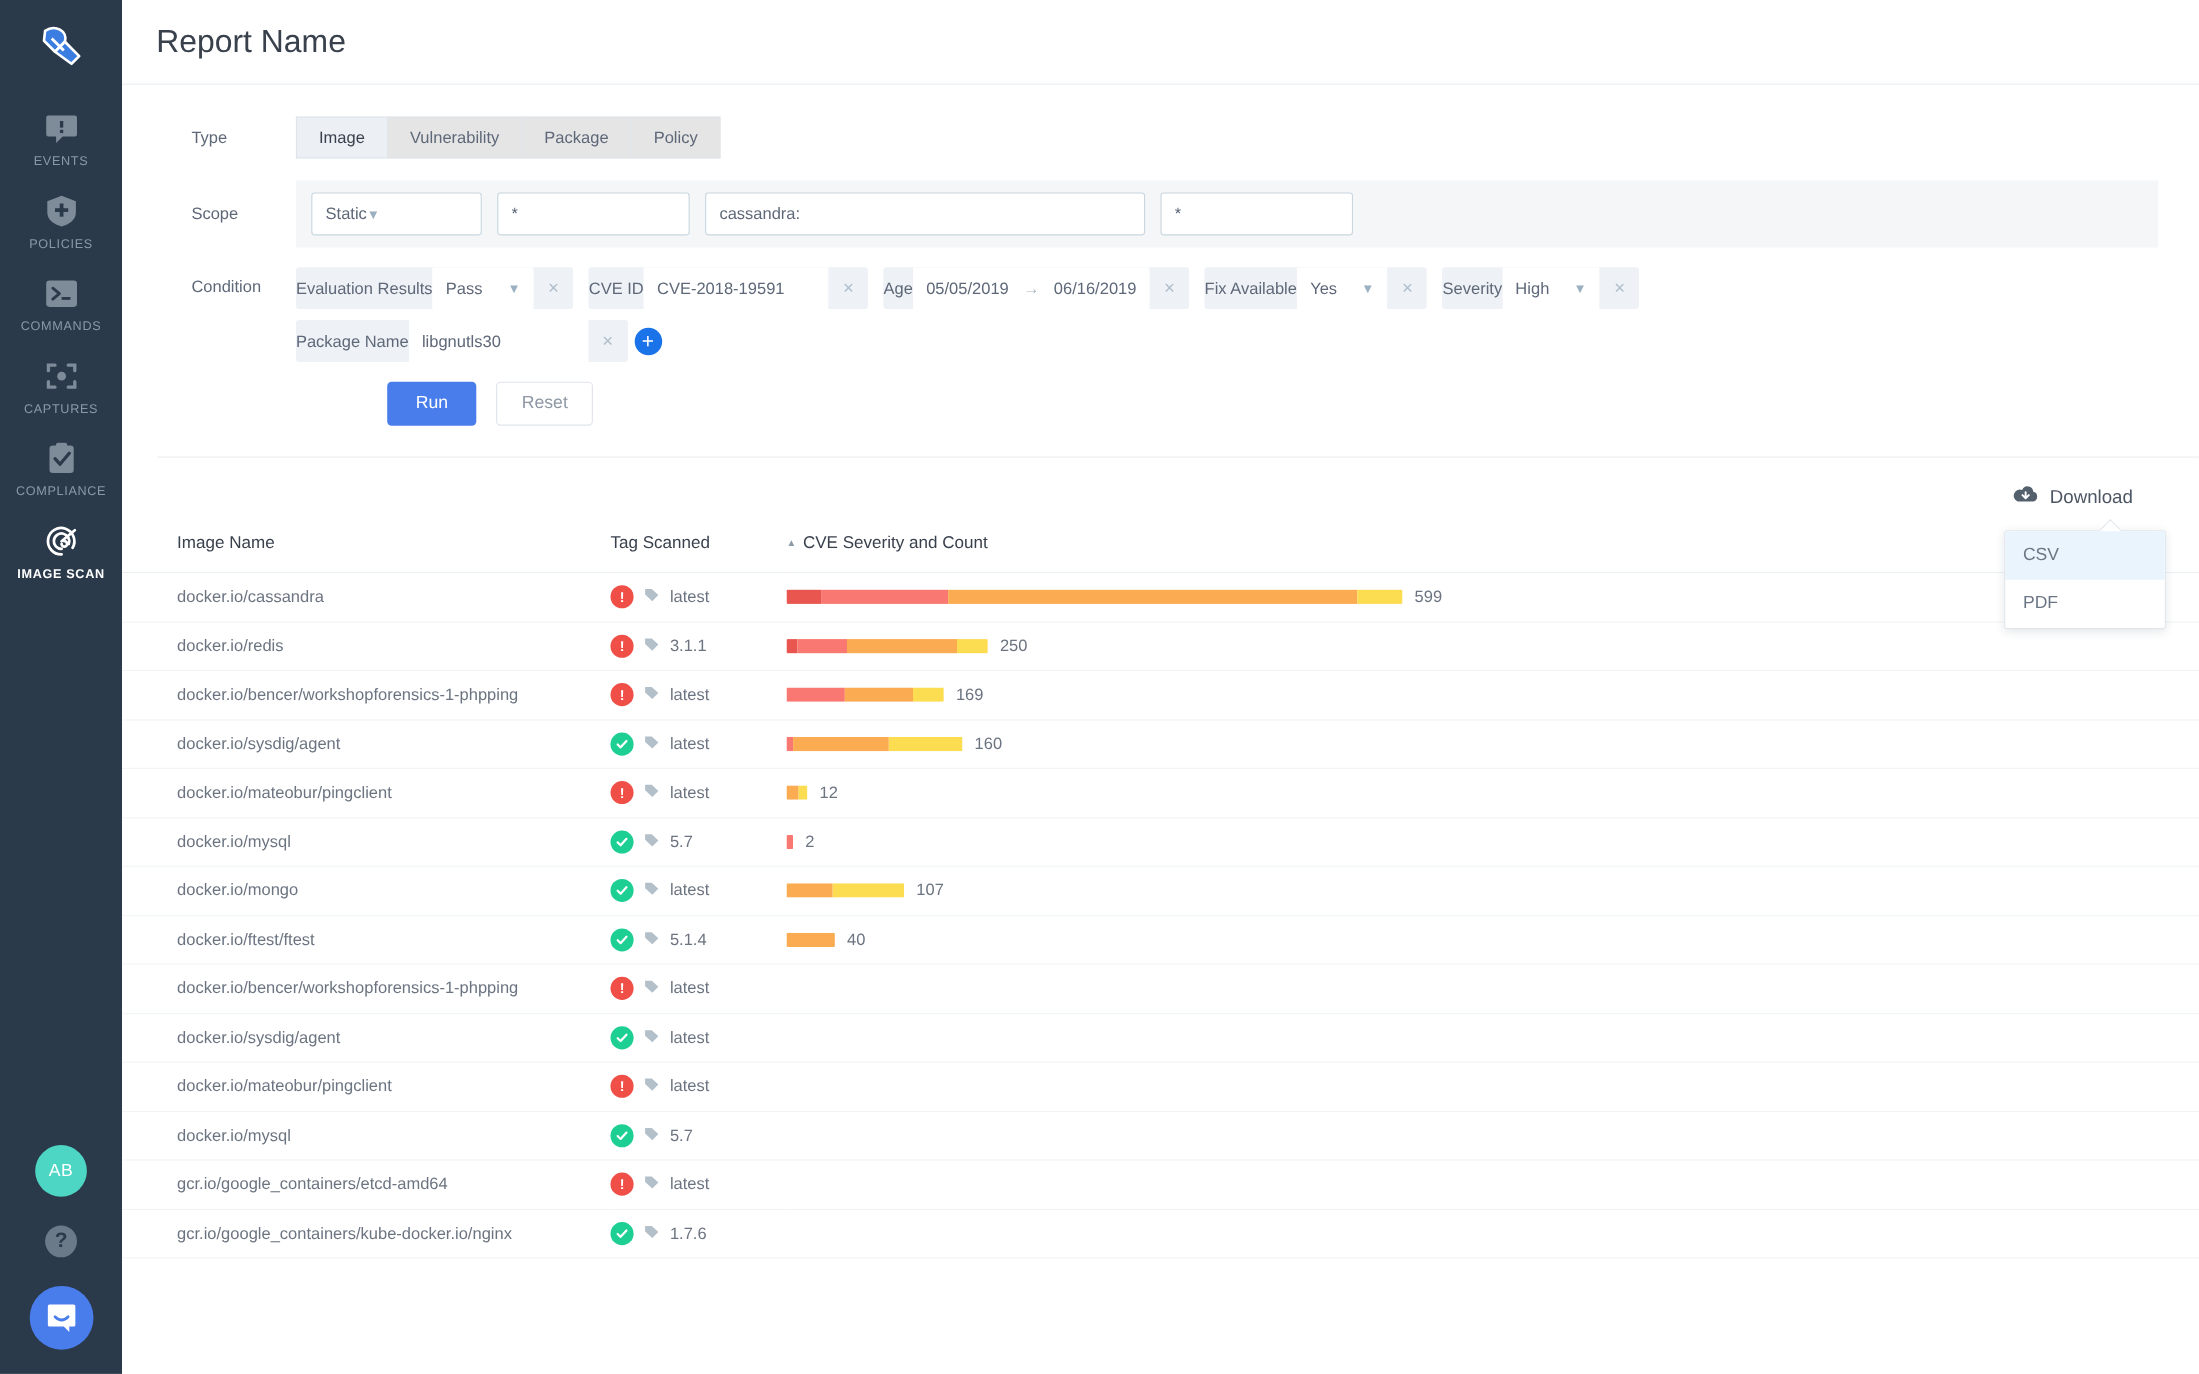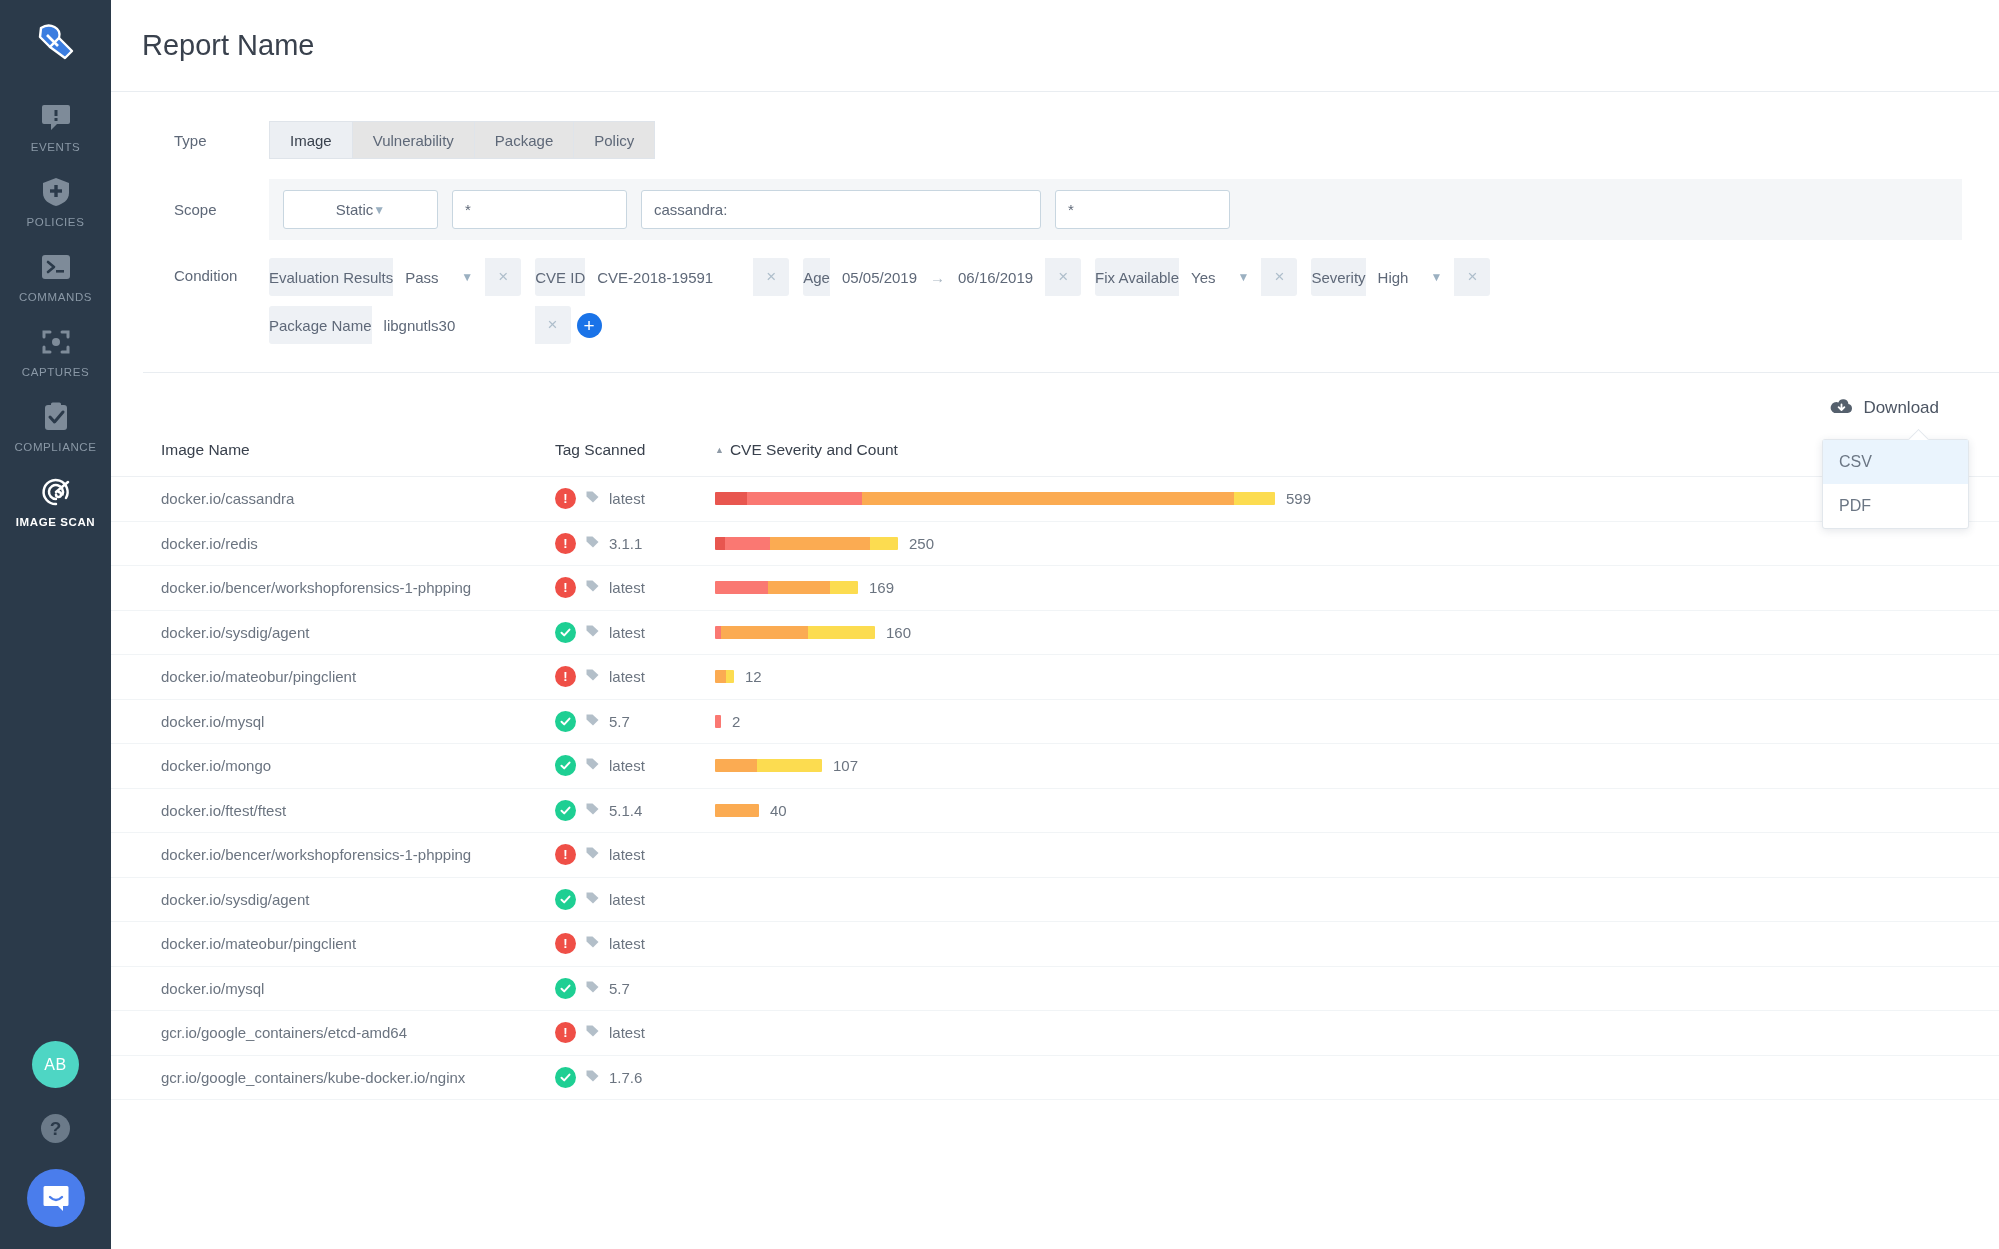--- a/index.html
+++ b/index.html
@@ -48,21 +48,21 @@
   }
   .chat-bubble {
     width: 58px; height: 58px; border-radius: 50%;
     background: #4a7dec;
     display:flex; align-items:center; justify-content:center;
   }
 
   
   .main { flex: 1; height: 1249px; background: #fff; position: relative; overflow: hidden; }
   .page-header {
-    height: 92px; display: flex; align-items: center;
+    height: 77px; display: flex; align-items: center;
     padding-left: 31px; border-bottom: 1px solid #e9edf1;
   }
   .page-title { font-size: 29px; color: #39414d; font-weight: normal; }
 
   
   .filters { padding: 26px 0 0 0; margin-left: 32px; }
   .frow { display: flex; align-items: center; min-height: 44px; }
   .frow-label {
     width: 126px; min-width: 126px; padding-left: 31px;
     font-size: 15px; color: #5e6878;
@@ -81,21 +81,21 @@
     background: #f4f6f8; padding: 11px 14px;
     display: flex; align-items: center; gap: 14px;
     width: 1693px;
   }
   .sel, .txt {
     height: 39px; border: 1px solid #c8d6e0; border-radius: 3px;
     background: #fff; font-size: 15px; color: #5e6878;
     display: flex; align-items: center; padding: 0 12px;
     font-family: "Liberation Sans", sans-serif;
   }
-  .sel { width: 155px; justify-content: center; cursor: pointer; }
+  .sel { width: 155px; justify-content: flex-start; cursor: pointer; }
   .scope-in-1 { width: 175px; }
   .scope-in-2 { width: 400px; }
   .scope-in-3 { width: 175px; }
   .caret { color: #9bb0c1; font-size: 12px; }
 
   .cond-wrap { display: flex; flex-wrap: wrap; gap: 10px 14px; width: 1560px; }
   .chip {
     display: flex; align-items: center; height: 38px;
     background: #eef1f5; border-radius: 3px; overflow: hidden;
   }
@@ -372,20 +372,24 @@
               <span class="chip-label">Package Name</span>
               <span class="chip-val chip-pkg">libgnutls30</span>
               <span class="chip-x">×</span>
             </div>
             <div class="add-btn">+</div>
           </div>
 
         </div>
       </div>
 
+      <div class="actions">
+        <div class="btn btn-run">Run</div>
+        <div class="btn btn-reset">Reset</div>
+      </div>
 
       <div class="divider"></div>
     </div>
 
     <div class="results">
       <div class="dl-row">
         <div class="dl-btn">
           <span>
             <svg width="23" height="18" viewBox="0 0 23 18">
               <path d="M18.4 7.1 A5.2 5.2 0 0 0 8.4 5.4 A4.3 4.3 0 0 0 4.3 16 h13.4 a4.5 4.5 0 0 0 0.7 -8.9 z" fill="#55606d"></path>

